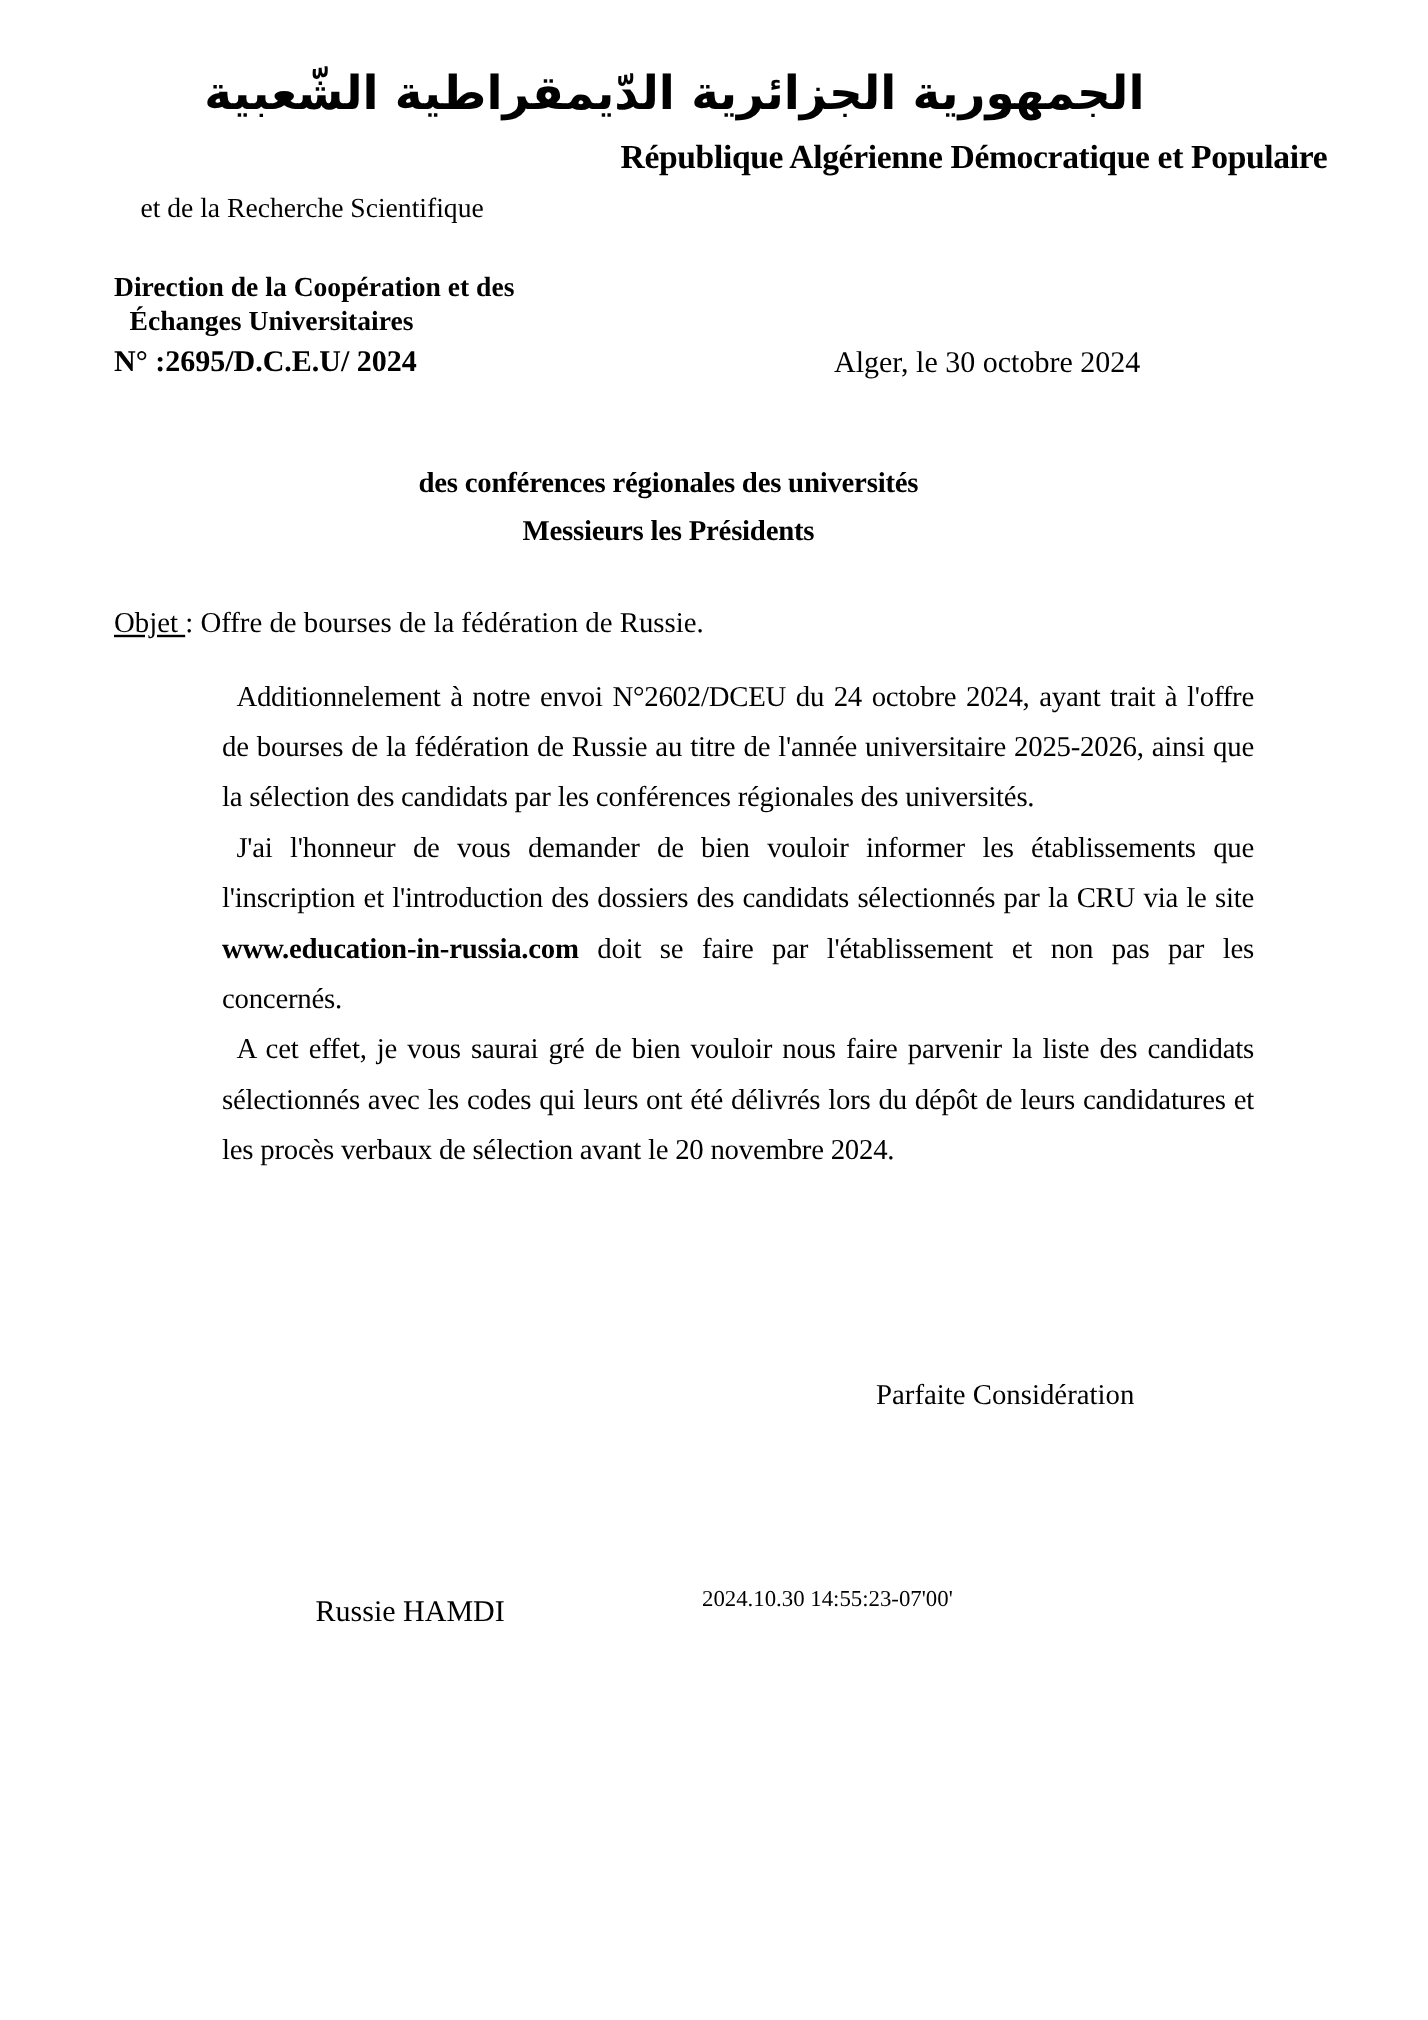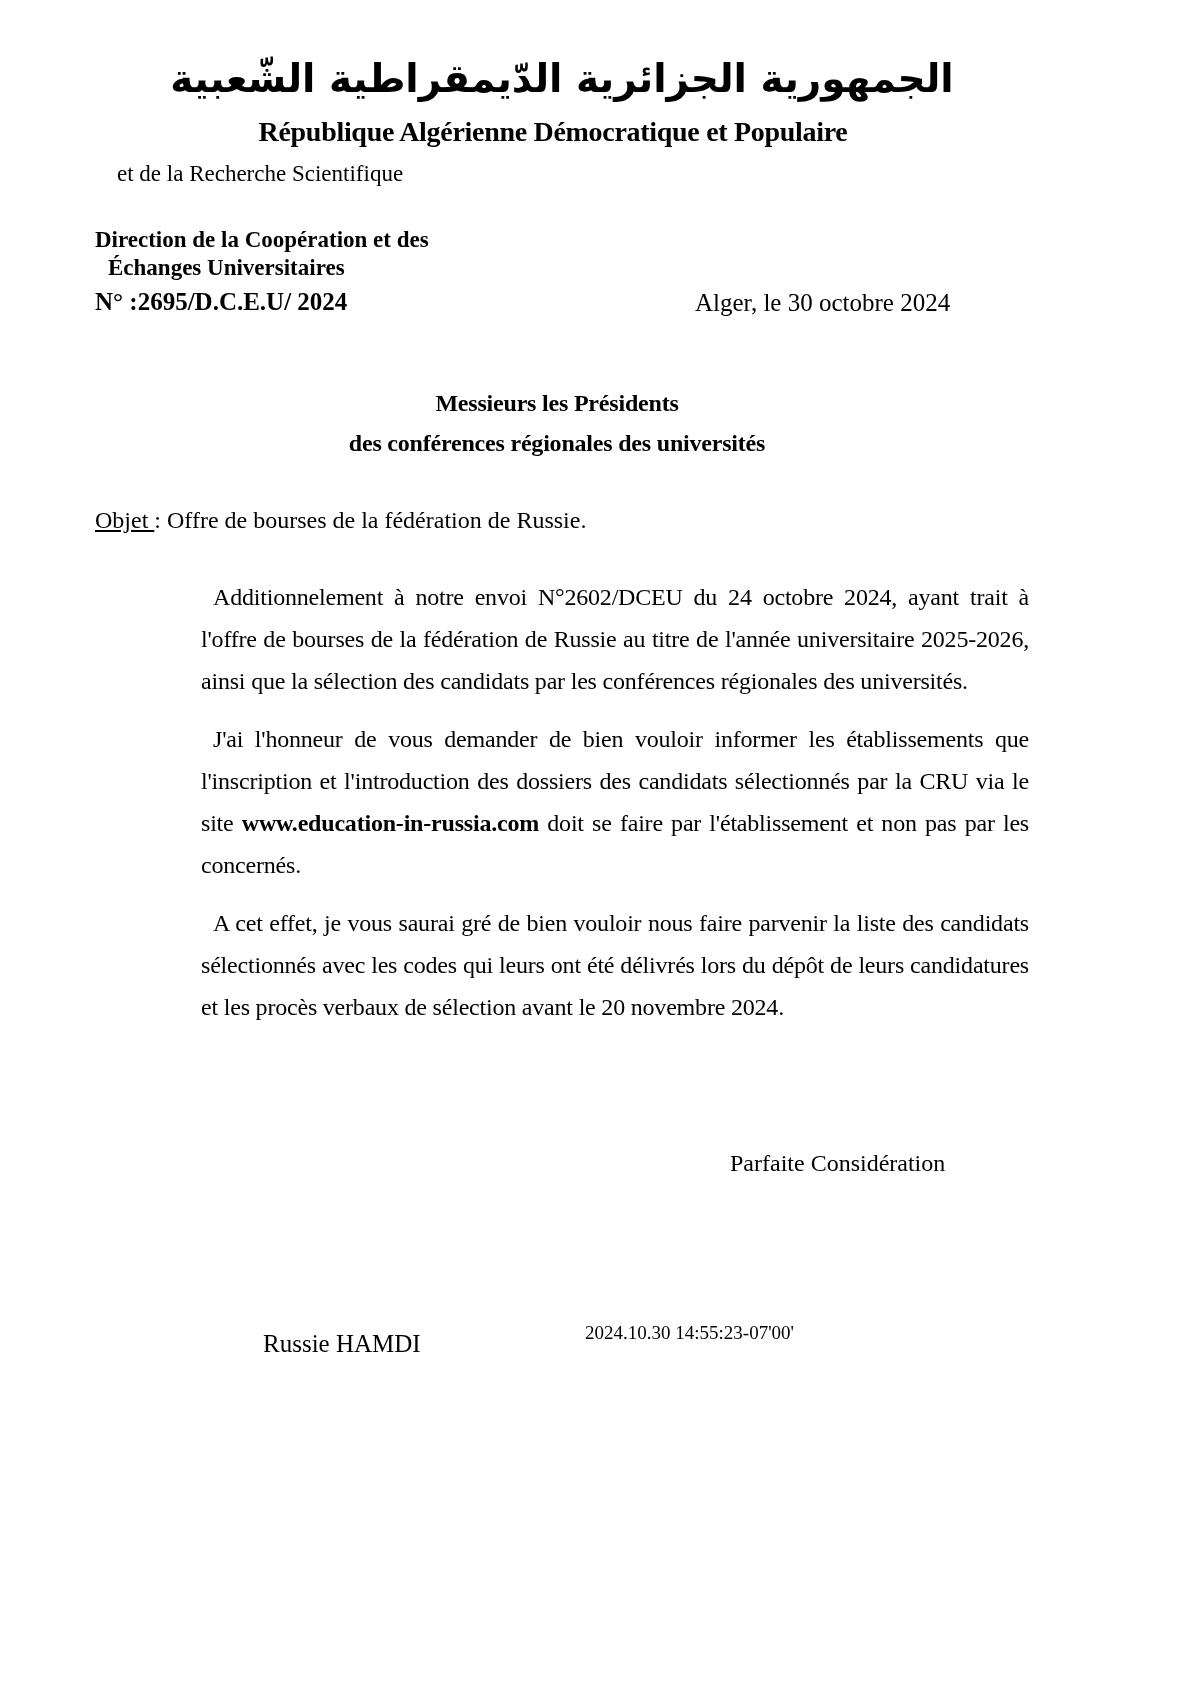--- a/index.html
+++ b/index.html
@@ -27,21 +27,21 @@
     font-family: "DejaVu Sans", sans-serif;
     font-weight: bold;
     font-size: 39px;
     line-height: 62px;
   }
   .title-fr {
     position: absolute;
     top: 114px;
     left: 0;
     width: 1106px;
-    text-align: center;
+    text-align: right;
     font-weight: bold;
     font-size: 28px;
     line-height: 36px;
     letter-spacing: -0.3px;
   }
   .ministry {
     position: absolute;
     left: 95px;
     top: 160px;
     font-size: 23px;
@@ -94,21 +94,21 @@
     position: absolute;
     left: 185px;
     top: 560px;
     width: 860px;
     font-size: 24px;
     line-height: 42px;
     text-align: justify;
     letter-spacing: -0.2px;
   }
   .body-text p {
-    margin: 16px;
+    margin: 0;
     text-indent: 12px;
   }
   .body-text .url {
     font-weight: bold;
   }
   .closing {
     position: absolute;
     left: 730px;
     top: 1150px;
     font-size: 24px;
@@ -143,22 +143,22 @@
   <div class="direction">
     <div class="line1">Direction de la Coopération et des</div>
     <div class="line2">Échanges Universitaires</div>
   </div>
 
   <div class="reference">N° :2695/D.C.E.U/ 2024</div>
 
   <div class="place-date">Alger, le 30 octobre 2024</div>
 
   <div class="addressee">
+    <div>des conférences régionales  des universités</div>
     <div>Messieurs les Présidents</div>
-    <div>des conférences régionales  des universités</div>
   </div>
 
   <div class="subject">
     <span class="subject-label">Objet </span><span>: </span><span>Offre de bourses de la fédération de Russie.</span>
   </div>
 
   <div class="body-text">
     <p>Additionnelement à notre envoi N°2602/DCEU du 24 octobre 2024, ayant trait à l'offre de bourses de la fédération de Russie au titre de l'année universitaire 2025-2026, ainsi que la sélection des candidats par les conférences régionales des universités.</p>
     <p><span>J'ai l'honneur de vous demander de bien vouloir informer les établissements que l'inscription et l'introduction des dossiers des candidats sélectionnés par la CRU via le site </span><span class="url">www.education-in-russia.com</span><span>  doit se faire par l'établissement et non pas par les concernés.</span></p>
     <p>A cet effet, je vous saurai gré de bien vouloir  nous faire parvenir la liste des candidats sélectionnés avec les codes qui leurs ont été délivrés lors du dépôt de leurs candidatures et les procès verbaux de sélection avant le 20 novembre 2024.</p>

